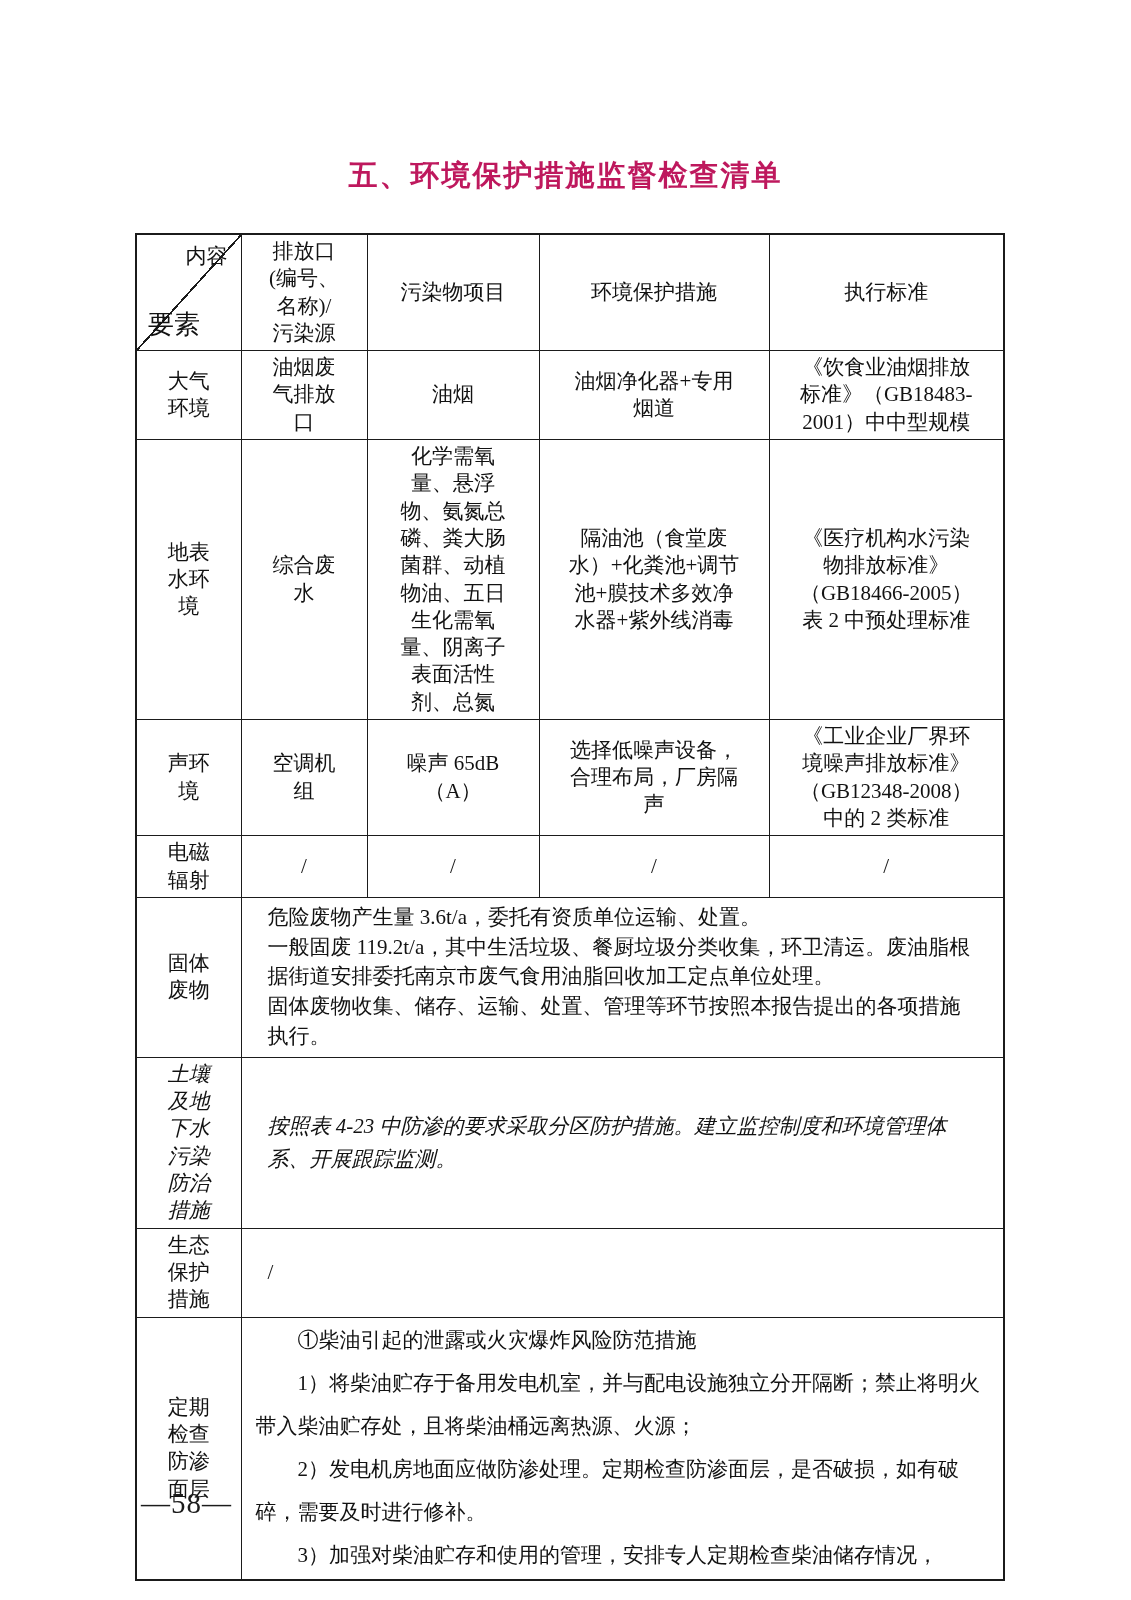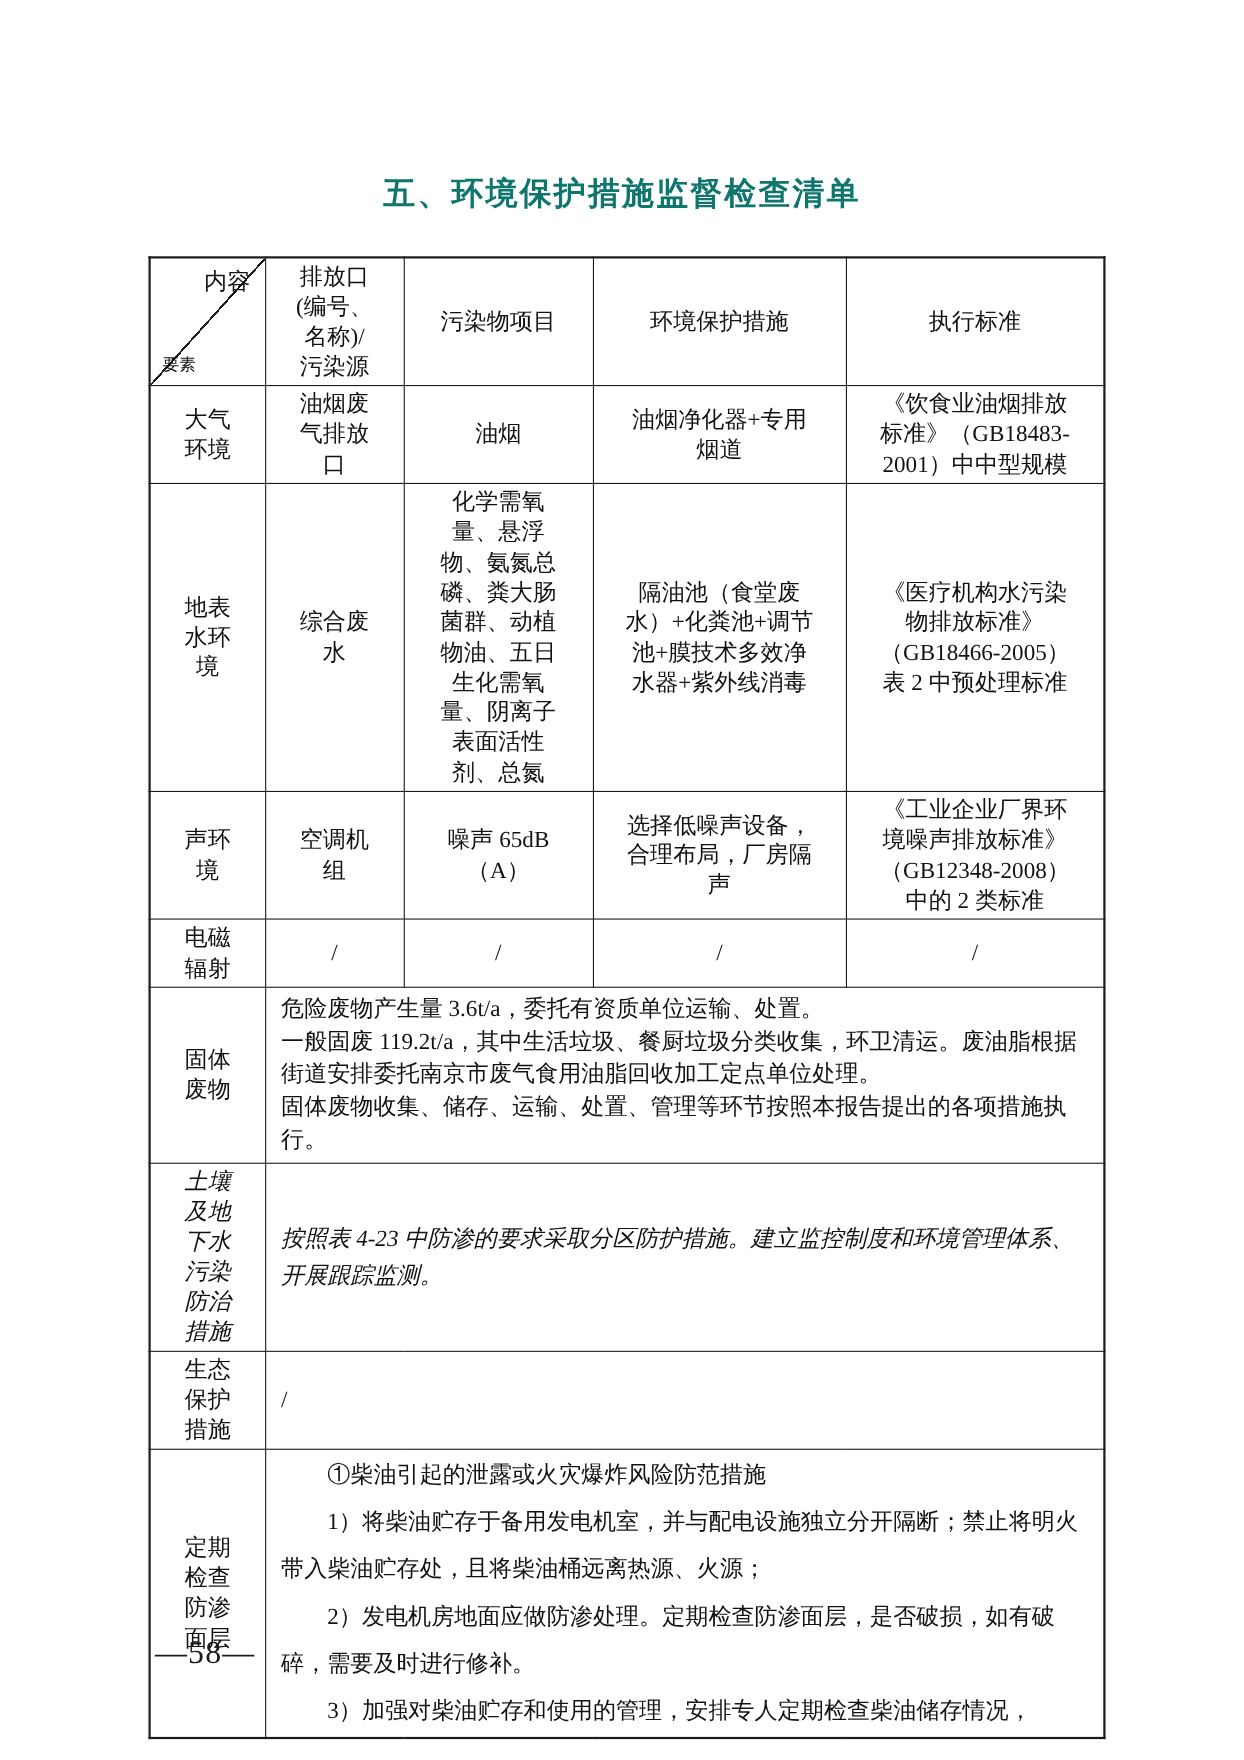--- a/index.html
+++ b/index.html
@@ -16,21 +16,21 @@
   .page-title {
     position: absolute;
     top: 156px;
     left: 0;
     width: 100%;
     text-align: center;
     font-family: "Liberation Sans", sans-serif;
     font-weight: bold;
     font-size: 29px;
     letter-spacing: 2px;
-    color: #0f766e;
+    color: #be185d;
   }
   table.doc-table {
     position: absolute;
     left: 135px;
     top: 222px;
     width: 868px;
     border-collapse: collapse;
     table-layout: fixed;
   }
   .doc-table td {
@@ -73,25 +73,25 @@
   .corner-top {
     position: absolute;
     top: 8px;
     right: 13px;
     font-size: 21px;
   }
   .corner-bottom {
     position: absolute;
     bottom: 8px;
     left: 11px;
-    font-size: 15px;
+    font-size: 26px;
   }
   td.cell-left {
     text-align: left;
-    padding: 5px 14px;
+    padding: 5px 26px;
   }
   td.cell-left p { margin: 0; }
   td.solid-cell p { line-height: 1.42; }
   td.soil-cell  p { line-height: 1.55; }
   td.eco-cell     { line-height: 1.4; }
   td.risk-cell {
     vertical-align: middle;
     padding: 0 14px;
   }
   td.risk-cell p {

